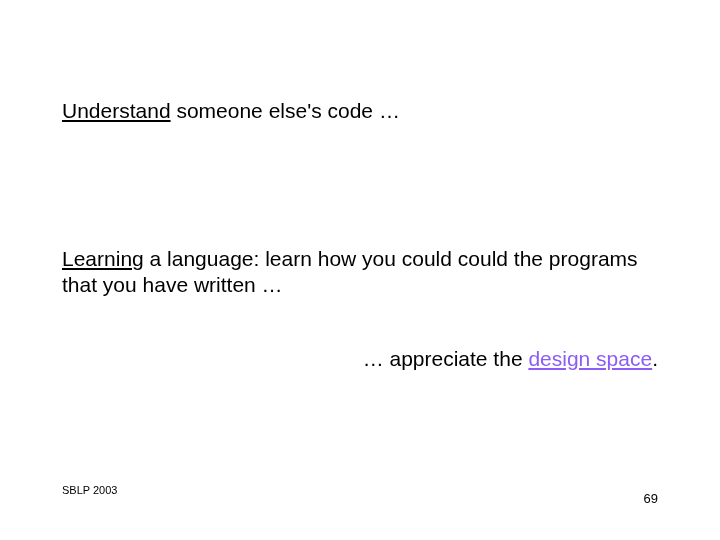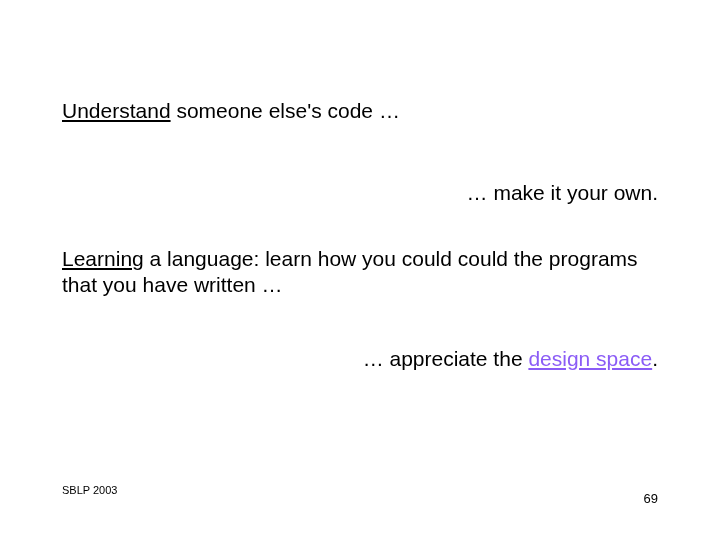--- a/index.html
+++ b/index.html
@@ -56,21 +56,20 @@
 </head>
 <body>
 
 <div class="slide">
 
 
   <div class="body-line l1">
     <span class="underline">Understand</span><span> someone else's code …</span>
   </div>
 
-  <div class="body-line l2">… make it your own.</div>
 
   <div class="body-line l3">
     <span class="underline">Learning</span><span> a language: learn how you could could the programs that you have written …</span>
   </div>
 
   <div class="body-line l4">
     <span>… appreciate the </span><span class="underline red">design space</span><span>.</span>
   </div>
 
   <div class="footer-left">SBLP 2003</div>

